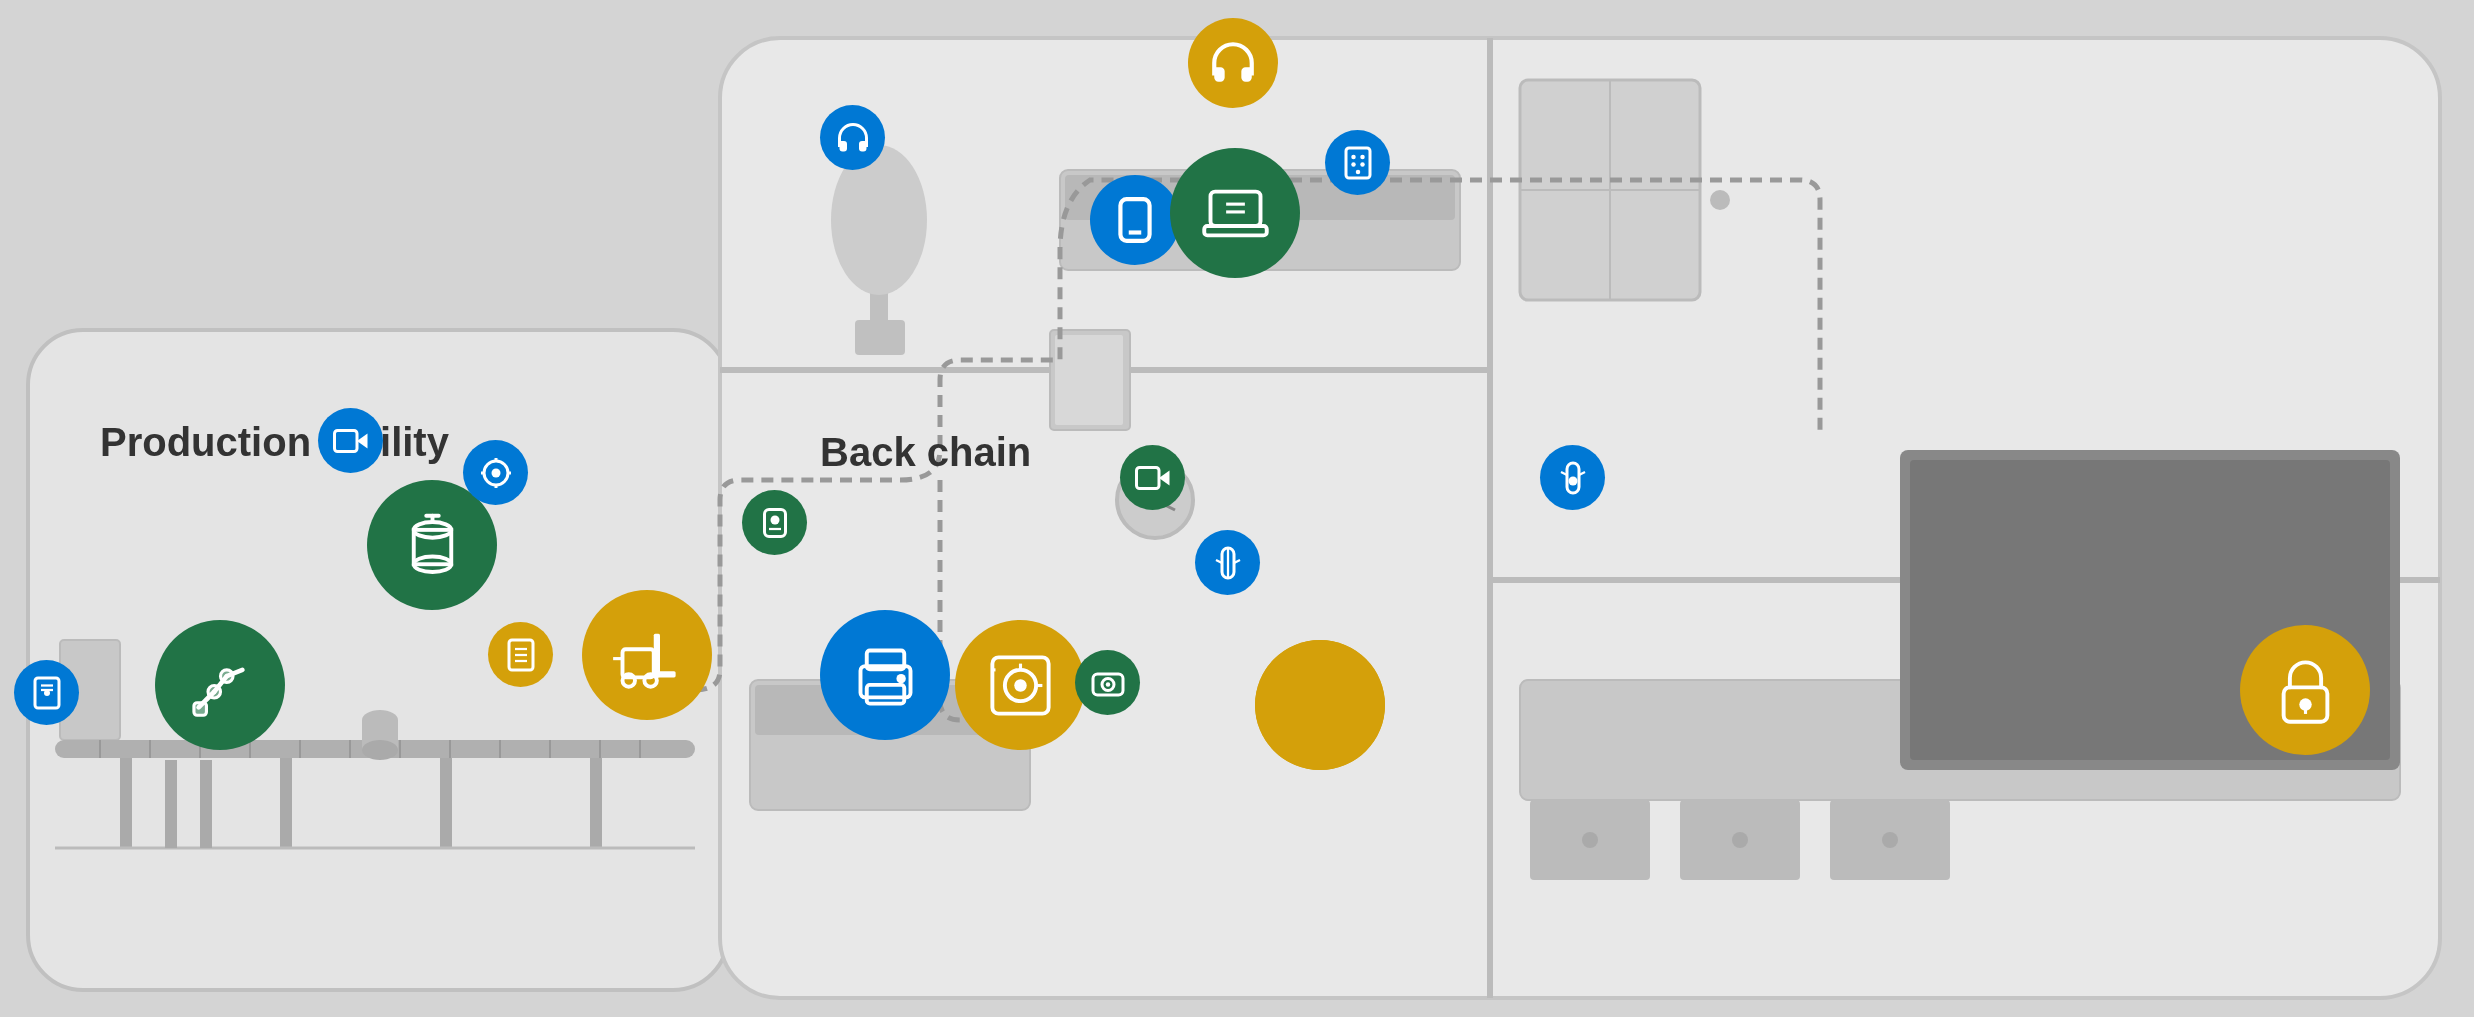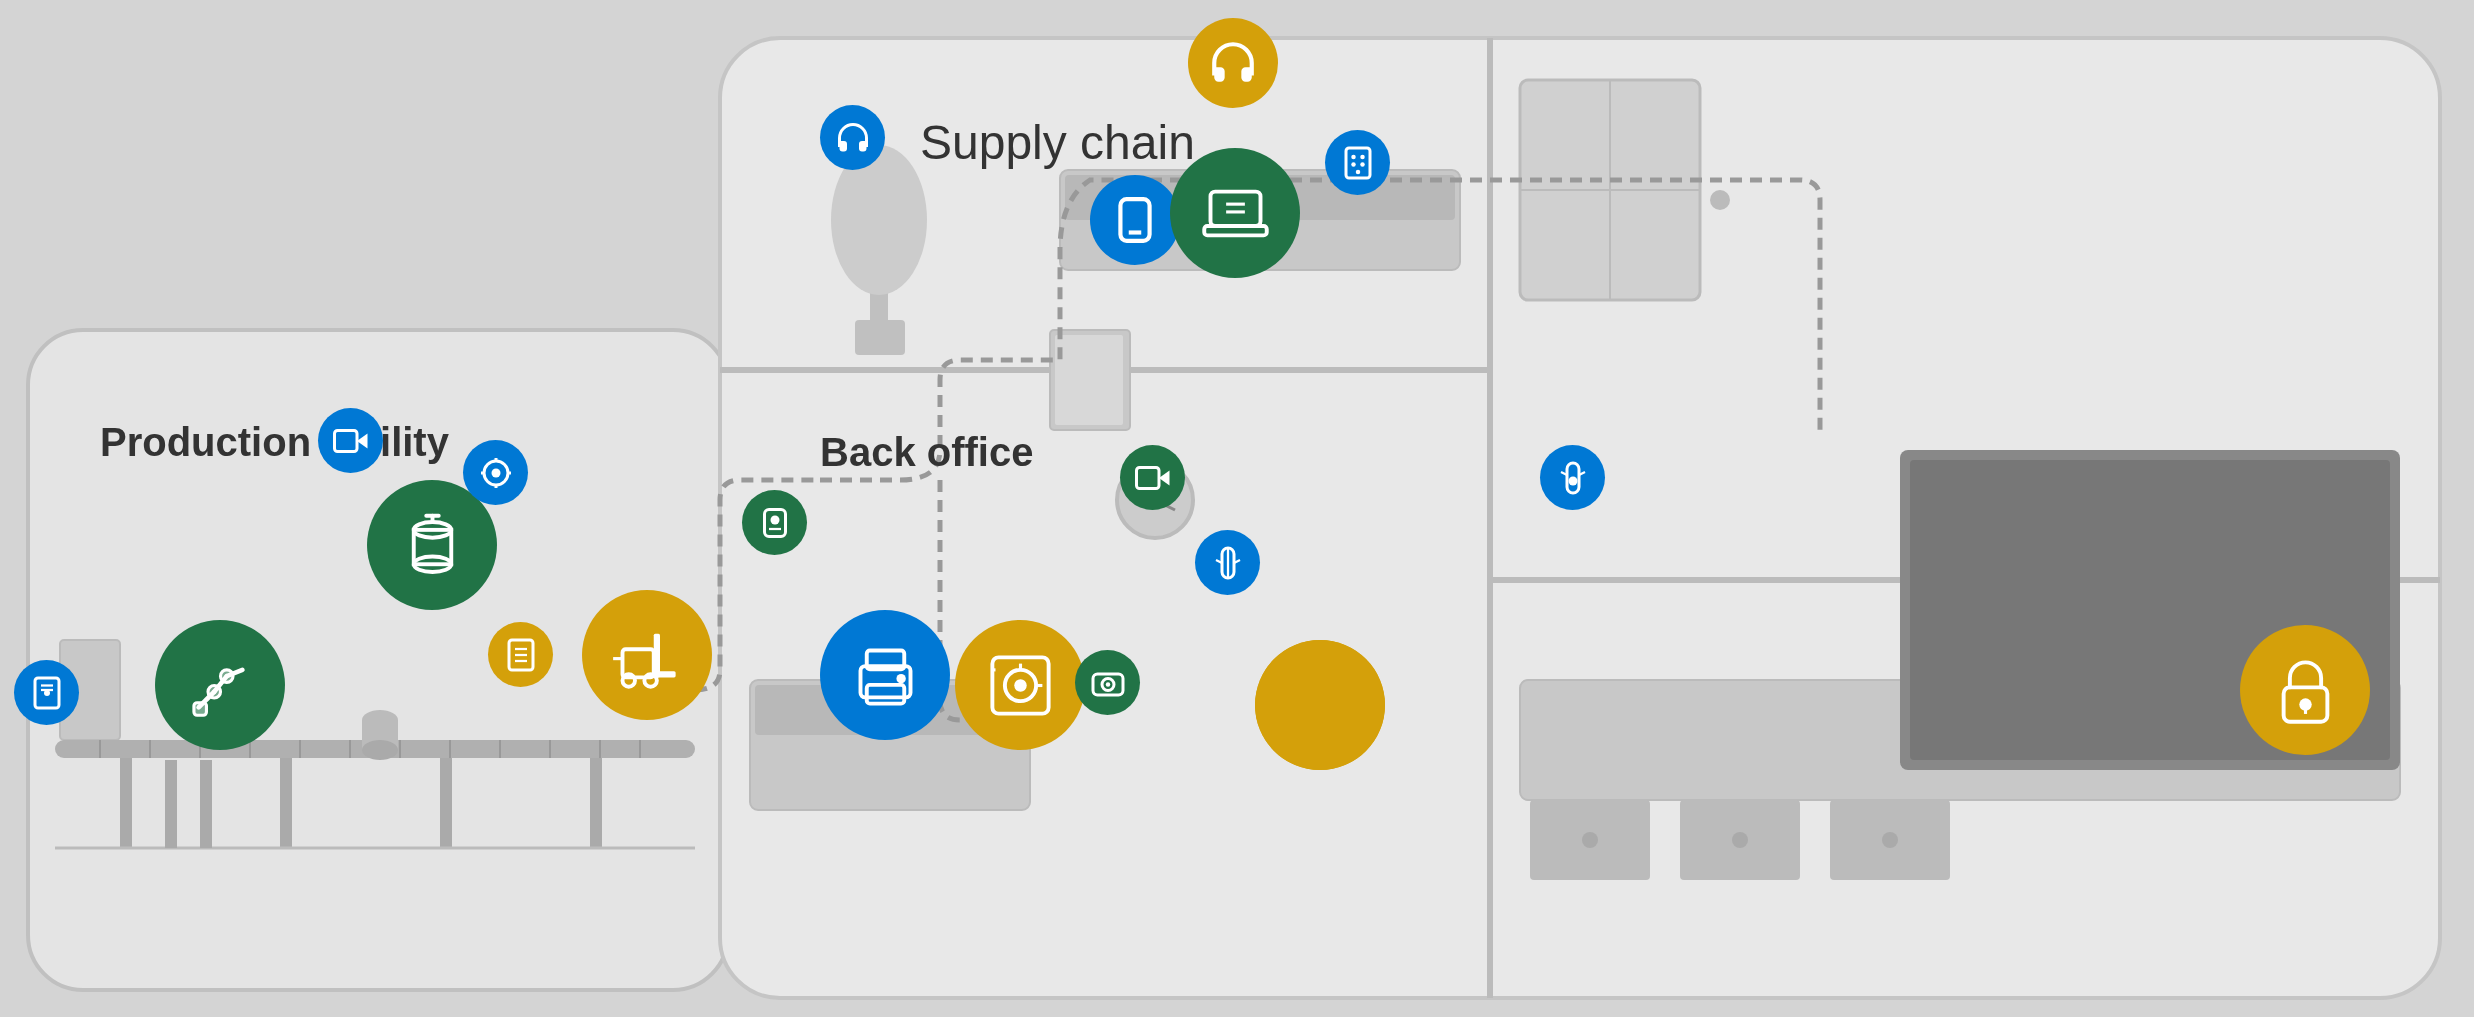--- a/index.html
+++ b/index.html
@@ -147,22 +147,21 @@
 
     <path d="M 820 480 L 900 480 Q 940 480 940 450 L 940 380 Q 940 360 960 360 L 1060 360 L 1060 250 Q 1060 200 1090 180 L 1150 180" fill="none" stroke="#999" stroke-width="5" stroke-dasharray="12,8"></path>
 
     <path d="M 1150 180 L 1200 180 L 1490 180 L 1520 180 L 1800 180 Q 1820 180 1820 200 L 1820 430" fill="none" stroke="#999" stroke-width="5" stroke-dasharray="12,8"></path>
 
     <path d="M 940 480 L 940 700 Q 940 720 960 720 L 990 720" fill="none" stroke="#999" stroke-width="5" stroke-dasharray="12,8"></path>
 
   </svg>
 
   <div class="section-label" style="left: 100px; top: 420px; font-weight: 700;">Production facility</div>
-  <div class="section-label" style="left: 820px; top: 430px; font-weight: 700;">Back office</div>
-  <div class="section-label" style="left: 920px; top: 115px; font-weight: 400; font-size: 48px;">Supply chain</div>
+  <div class="section-label" style="left: 820px; top: 430px; font-weight: 700;">Back chain</div>
 
   <div class="icon-circle blue small" style="left: 14px; top: 660px;">
     <svg width="36" height="36" viewBox="0 0 24 24">
         <rect x="4" y="2" width="16" height="20" rx="2" fill="none" stroke="white" stroke-width="2"></rect>
         <circle cx="12" cy="12" r="2" fill="white"></circle>
         <line x1="8" y1="7" x2="16" y2="7" stroke="white" stroke-width="1.5"></line>
         <line x1="8" y1="10" x2="16" y2="10" stroke="white" stroke-width="1.5"></line>
       </svg>
   </div>
 

